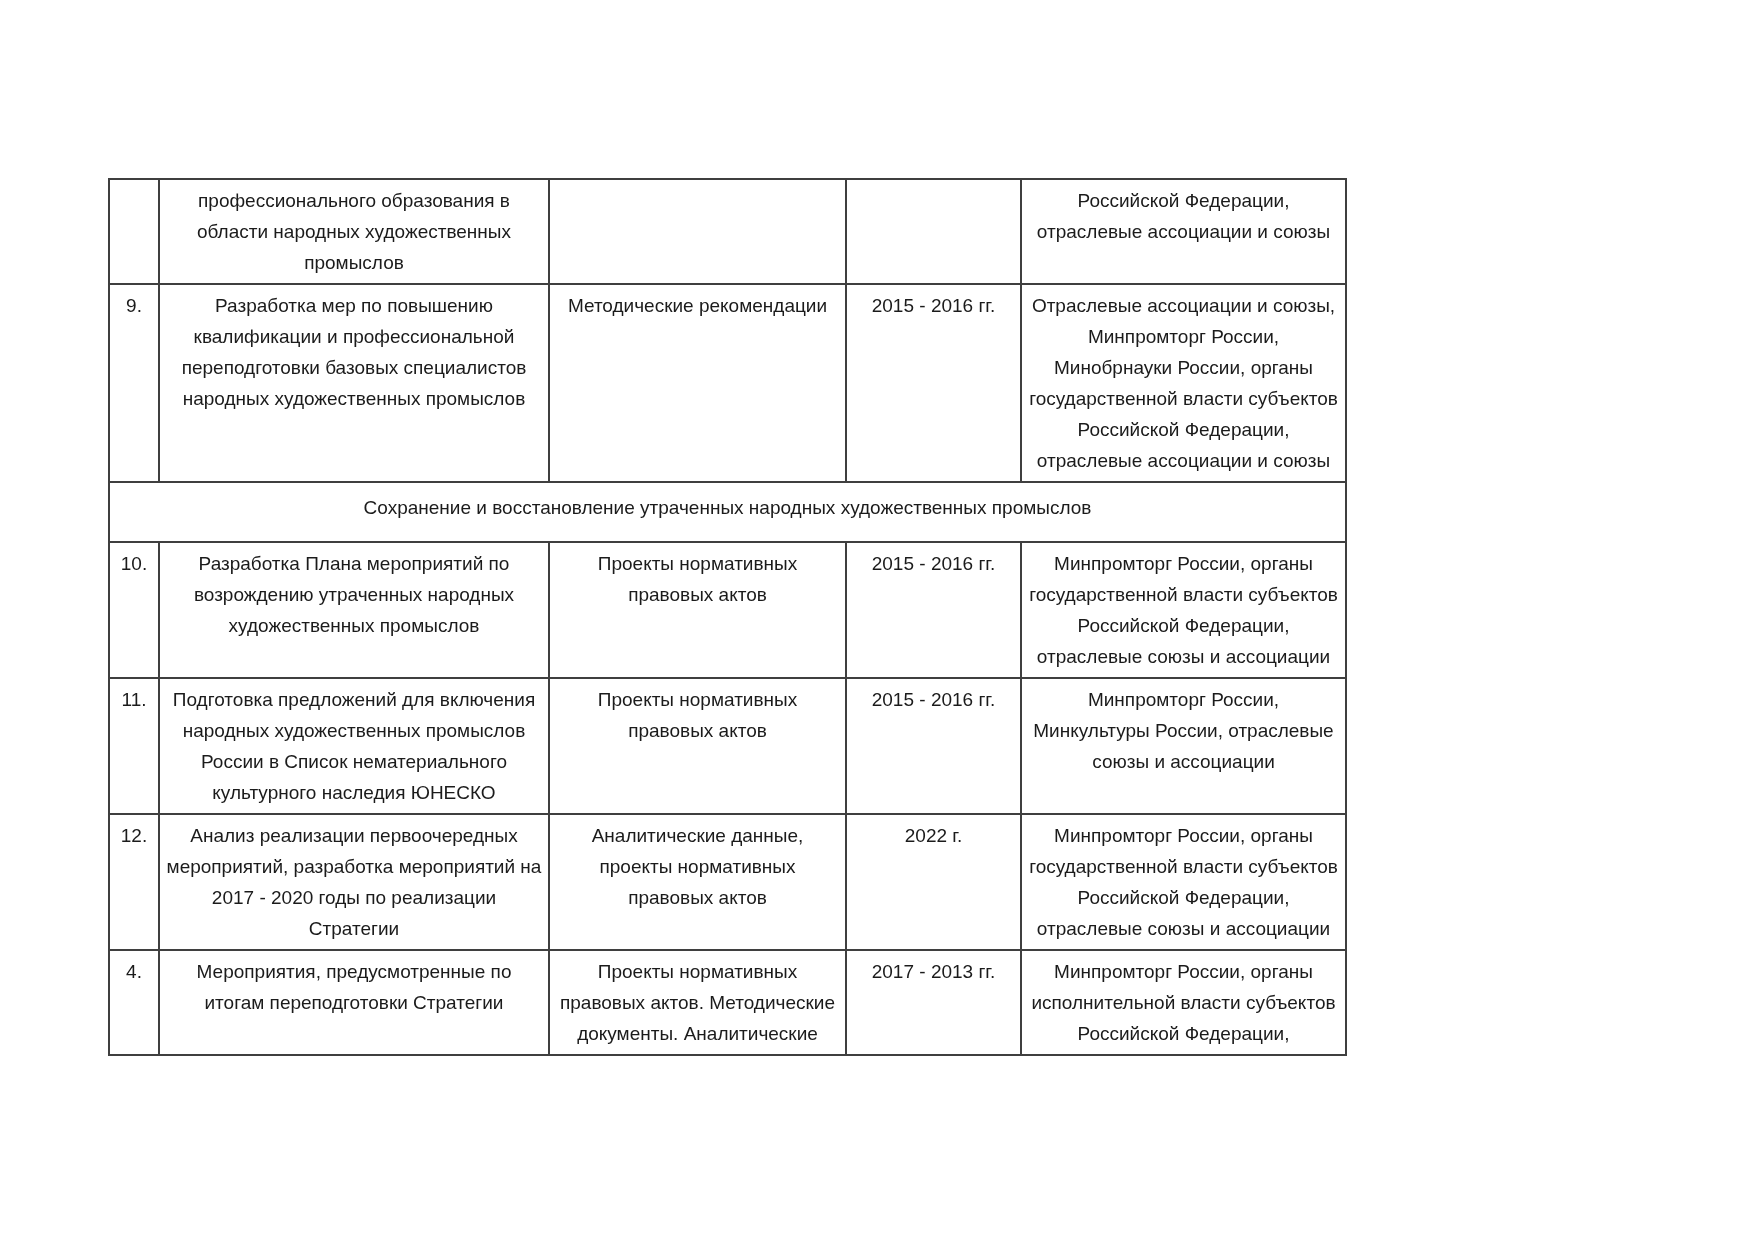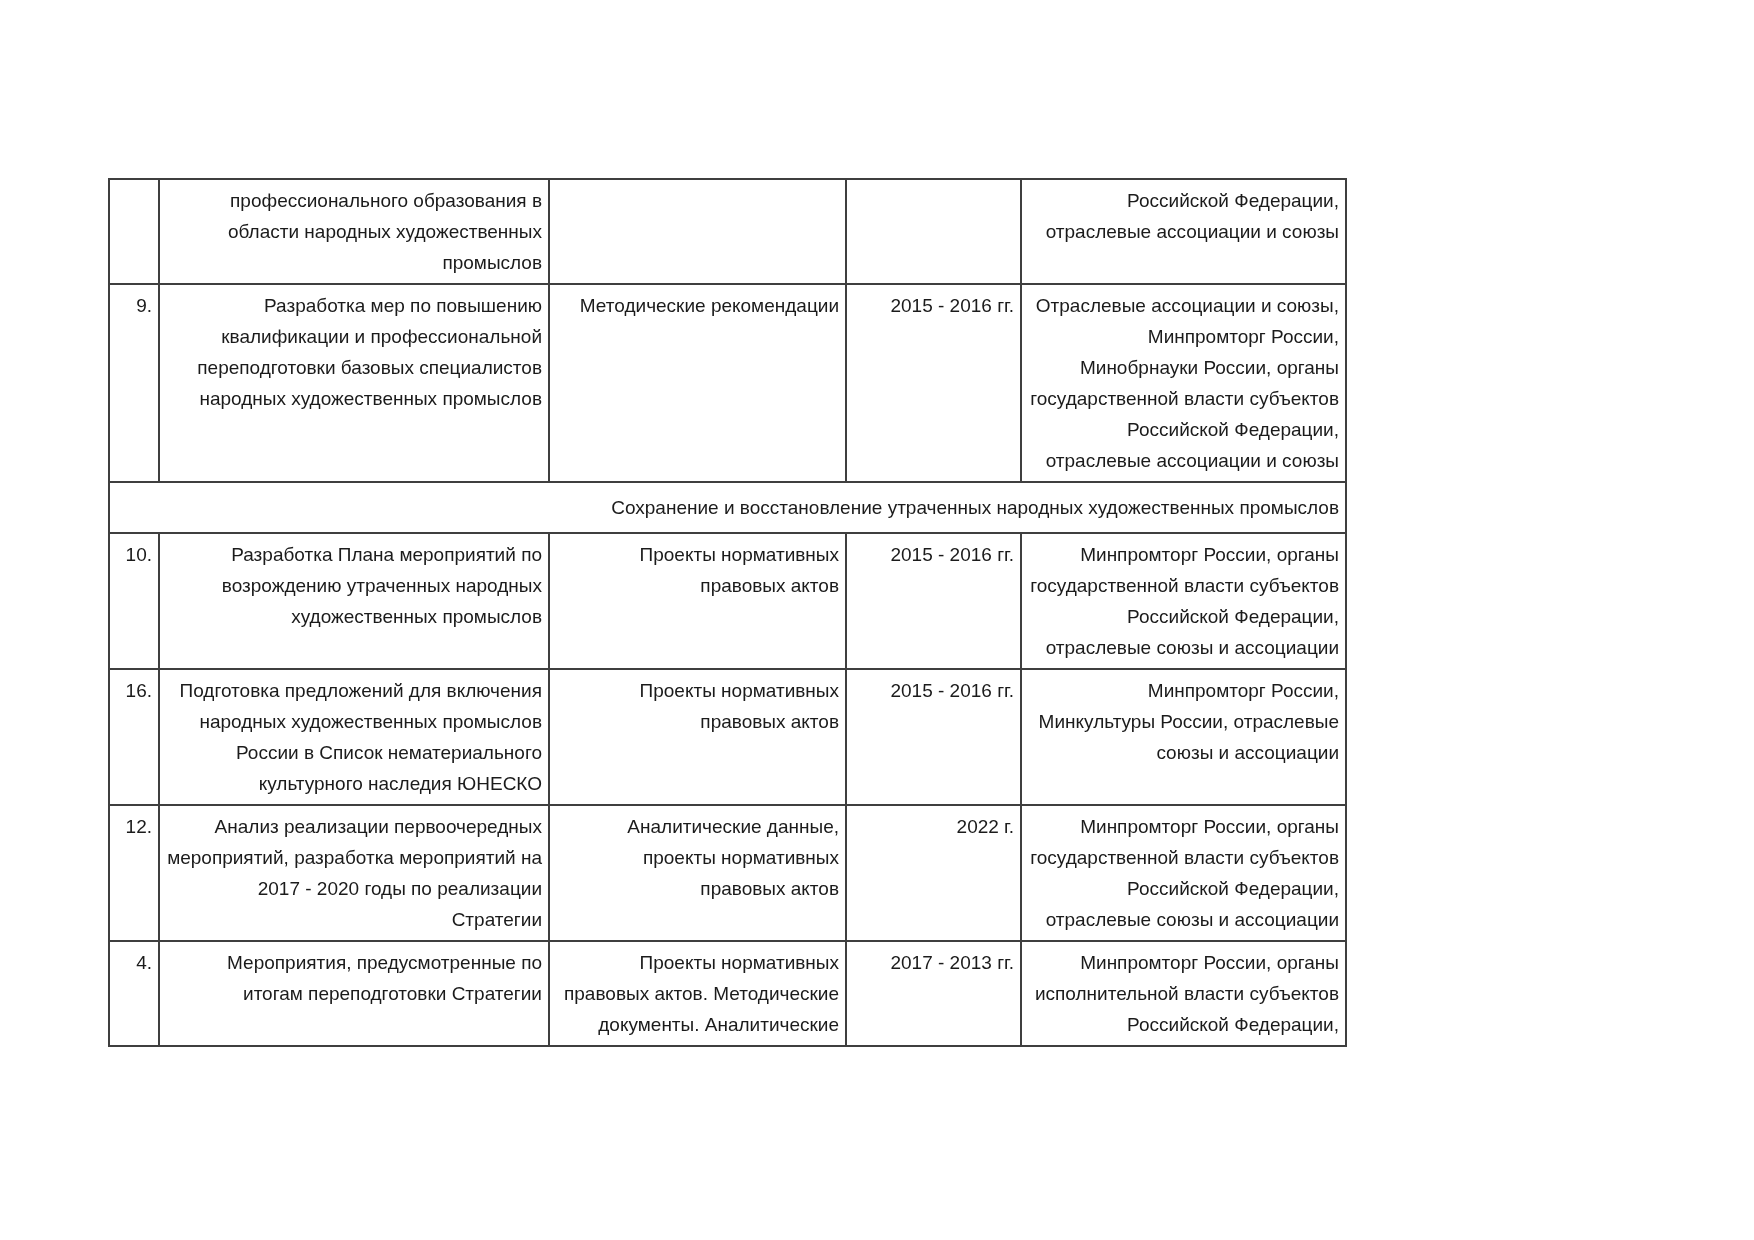--- a/index.html
+++ b/index.html
@@ -23,32 +23,32 @@
     position: absolute;
     left: 108px;
     top: 178px;
     width: 1237px;
     border-collapse: collapse;
     table-layout: fixed;
   }
   table.doc-table td {
     border: 2px solid #3f3f3f;
     padding: 5px 6px;
-    text-align: right;
+    text-align: center;
     vertical-align: top;
     font-size: 19px;
     line-height: 31px;
     white-space: pre-line;
     overflow: hidden;
   }
   td.num-cell { }
   td.period-cell { vertical-align: middle; }
   tr.section-row td {
     padding-top: 9px;
-    padding-bottom: 9px;
+    padding-bottom: 18px;
     white-space: normal;
   }
 </style>
 </head>
 <body>
 
 <div class="page">
   <table class="doc-table">
     <colgroup>
       <col style="width:50px">
@@ -93,21 +93,21 @@
 художественных промыслов</td>
           <td class="result-cell">Проекты нормативных
 правовых актов</td>
           <td class="period-cell">2015 - 2016 гг.</td>
           <td class="responsible-cell">Минпромторг России, органы
 государственной власти субъектов
 Российской Федерации,
 отраслевые союзы и ассоциации</td>
         </tr>
         <tr>
-          <td class="num-cell">16.</td>
+          <td class="num-cell">11.</td>
           <td class="activity-cell">Подготовка предложений для включения
 народных художественных промыслов
 России в Список нематериального
 культурного наследия ЮНЕСКО</td>
           <td class="result-cell">Проекты нормативных
 правовых актов</td>
           <td class="period-cell">2015 - 2016 гг.</td>
           <td class="responsible-cell">Минпромторг России,
 Минкультуры России, отраслевые
 союзы и ассоциации</td>

